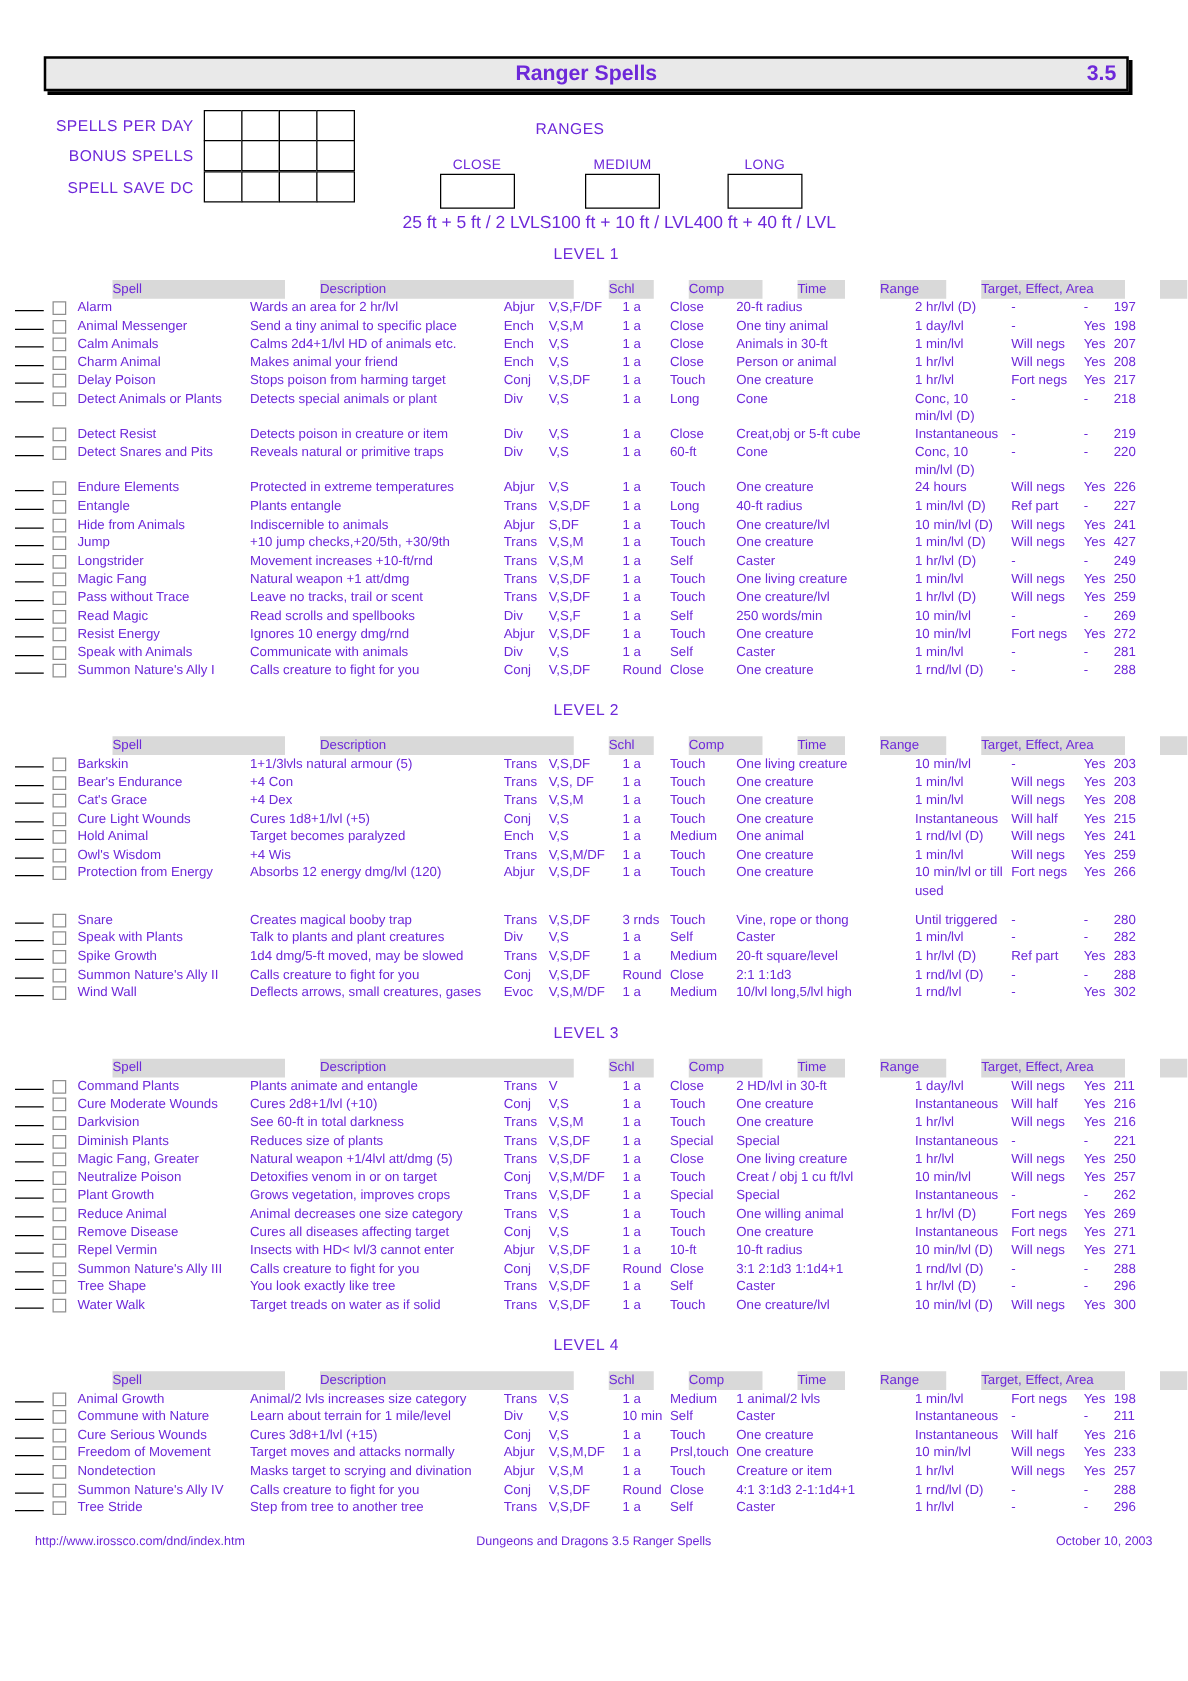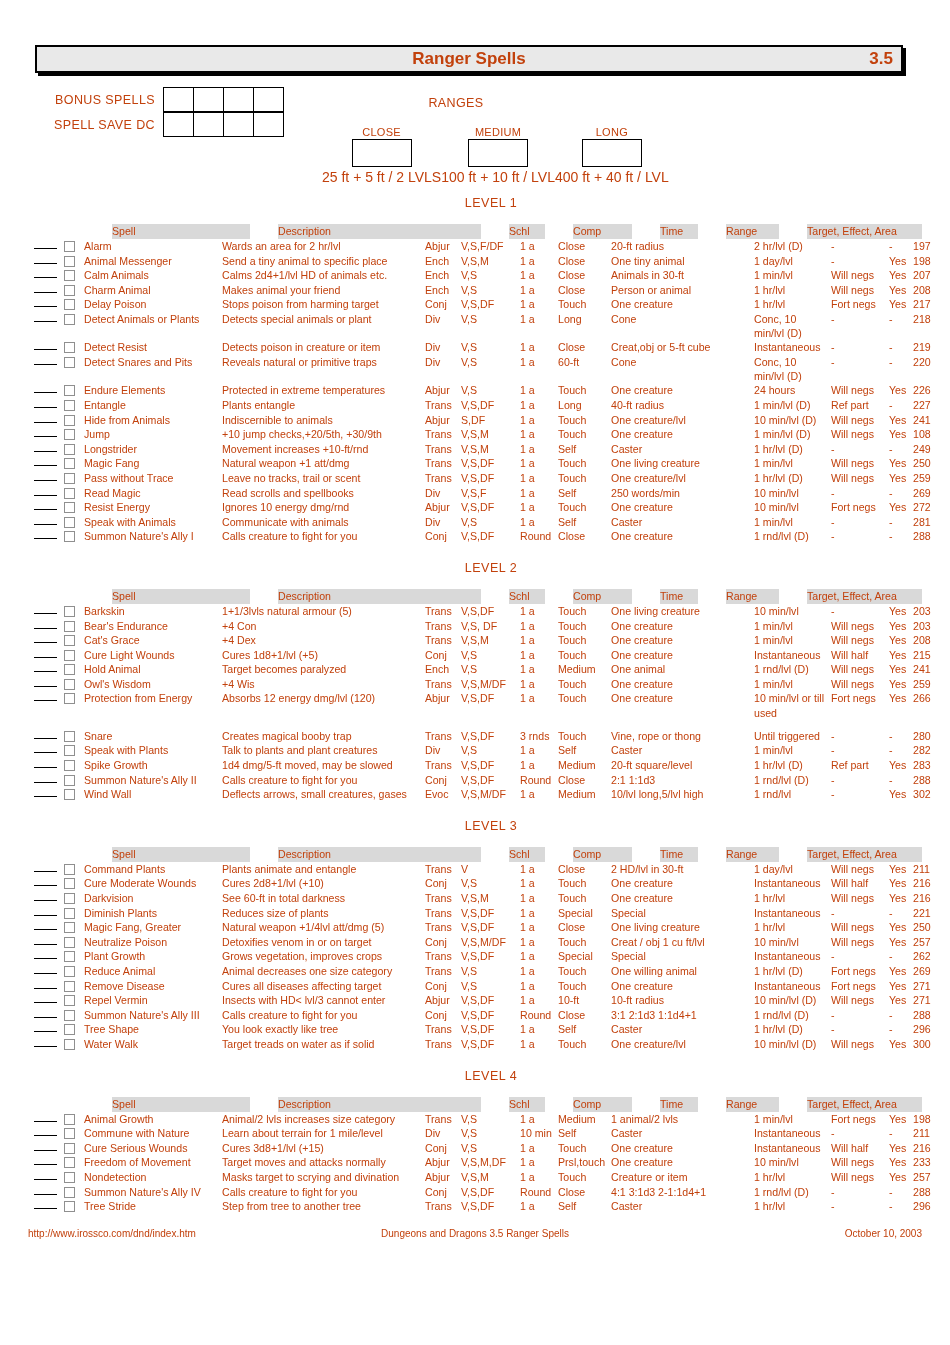--- a/index.html
+++ b/index.html
@@ -1,17 +1,17 @@
 <!DOCTYPE html>
 <html><head>
 <meta charset="utf-8">
 <style>
   html,body{margin:0;padding:0;background:#fff;}
   .page{position:relative;width:950px;height:1345px;background:#fff;overflow:hidden;
-        font-family:"Liberation Sans",sans-serif;color:#c2410c;}
+        font-family:"Liberation Sans",sans-serif;color:#6d28d9;}
   
   .titlebar{position:absolute;left:35px;top:45px;width:864px;height:24px;background:#e9e9e9;
             border:2px solid #000;box-shadow:3px 3px 0 #000;display:flex;align-items:center;}
   .titlebar .tb-title{position:absolute;left:0;right:0;text-align:center;font-size:17px;font-weight:600;}
   .titlebar .tb-edition{position:absolute;right:8px;font-size:17px;font-weight:600;}
   
   .topblock{position:absolute;left:30px;top:88px;}
   .tb-row{display:flex;align-items:center;}
   .tb-label{width:125px;text-align:right;padding-right:9px;font-size:12.5px;letter-spacing:.4px;}
   .grid{display:flex;}
@@ -21,21 +21,21 @@
   .lvlnum{width:29px;text-align:center;font-size:12.5px;}
   
   .ranges{position:absolute;left:322px;top:96px;width:268px;}
   .ranges-title{text-align:center;font-size:12.5px;letter-spacing:.4px;margin-bottom:16px;}
   .ranges-items{display:flex;justify-content:space-between;}
   .range-item{display:flex;flex-direction:column;align-items:center;}
   .range-label{font-size:11px;letter-spacing:.3px;margin-bottom:1px;}
   .range-box{width:58px;height:26px;border:1.5px solid #000;background:#fff;}
   .range-formula{font-size:14px;white-space:nowrap;margin-top:2px;}
   
-  .main{position:absolute;left:34px;top:196px;width:914px;}
+  .main{position:absolute;left:12px;top:196px;width:914px;}
   .level-section{margin-bottom:17px;}
   .level-heading{text-align:center;font-size:12.5px;letter-spacing:.5px;margin-bottom:14px;}
   .trow{display:flex;min-height:14.6px;line-height:14.2px;font-size:10.6px;}
   .thead{height:15px;line-height:15px;gap:28px;}
   .thead .cell{background:#d9d9d9;}
   .gutter{width:50px;flex:none;display:flex;align-items:flex-start;}
   .wline{width:23px;border-bottom:1.4px solid #000;height:9px;flex:none;}
   .cb{width:9px;height:9px;border:1px solid #8f8f8f;background:#fff;margin-left:7px;margin-top:2px;flex:none;}
   .cell{flex:none;padding-right:4px;white-space:nowrap;box-sizing:border-box;}
   .c-spell{width:138px;}
@@ -60,20 +60,29 @@
 <body>
 
 <div class="page">
 
   <div class="titlebar">
     <span class="tb-title">Ranger Spells</span>
     <span class="tb-edition">3.5</span>
   </div>
 
   <div class="topblock">
+    <div class="tb-row">
+      <span class="tb-label">SPELLS PER DAY</span>
+      <span class="grid">
+          <span class="gcell"></span>
+          <span class="gcell"></span>
+          <span class="gcell"></span>
+          <span class="gcell"></span>
+        </span>
+    </div>
     <div class="tb-row mtneg">
       <span class="tb-label">BONUS SPELLS</span>
       <span class="grid">
           <span class="gcell"></span>
           <span class="gcell"></span>
           <span class="gcell"></span>
           <span class="gcell"></span>
         </span>
     </div>
     <div class="tb-row">
@@ -321,21 +330,21 @@
             <span class="cell c-spell">Jump</span>
             <span class="cell c-desc">+10 jump checks,+20/5th, +30/9th</span>
             <span class="cell c-schl">Trans</span>
             <span class="cell c-comp">V,S,M</span>
             <span class="cell c-time">1 a</span>
             <span class="cell c-range">Touch</span>
             <span class="cell c-target">One creature</span>
             <span class="cell c-duration">1 min/lvl (D)</span>
             <span class="cell c-save">Will negs</span>
             <span class="cell c-sr">Yes</span>
-            <span class="cell c-phb">108</span>
+            <span class="cell c-phb">427</span>
           </div>
           <div class="trow">
             <span class="gutter">
               <span class="wline"></span>
               <span class="cb"></span>
             </span>
             <span class="cell c-spell">Longstrider</span>
             <span class="cell c-desc">Movement increases +10-ft/rnd</span>
             <span class="cell c-schl">Trans</span>
             <span class="cell c-comp">V,S,M</span>

